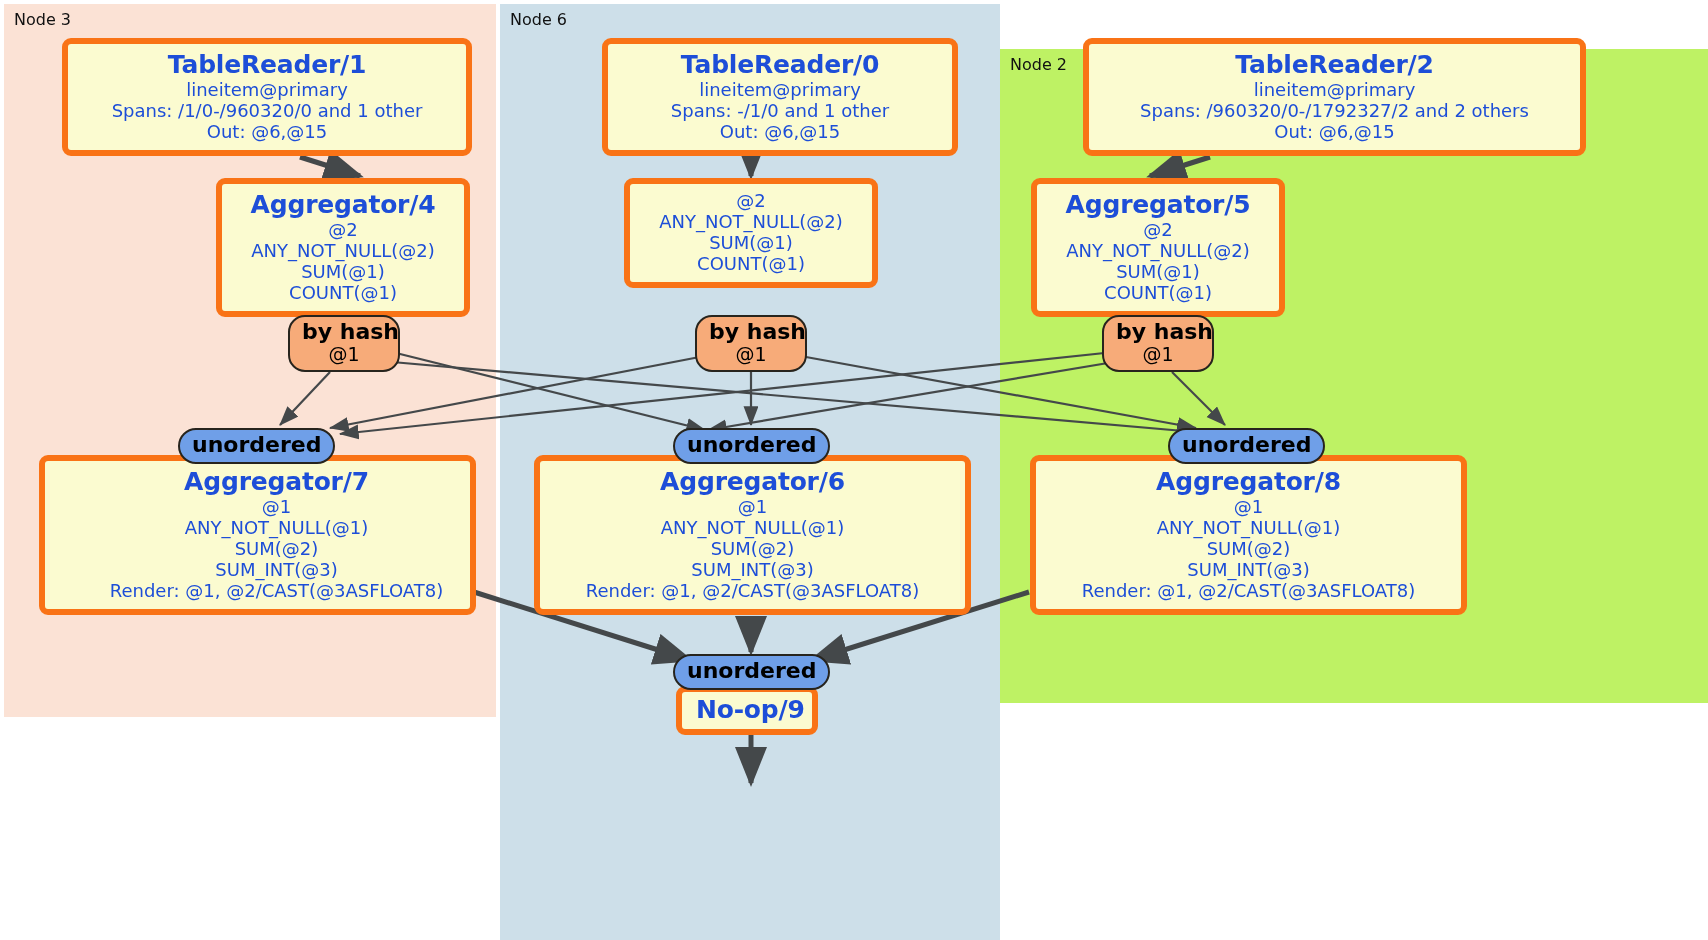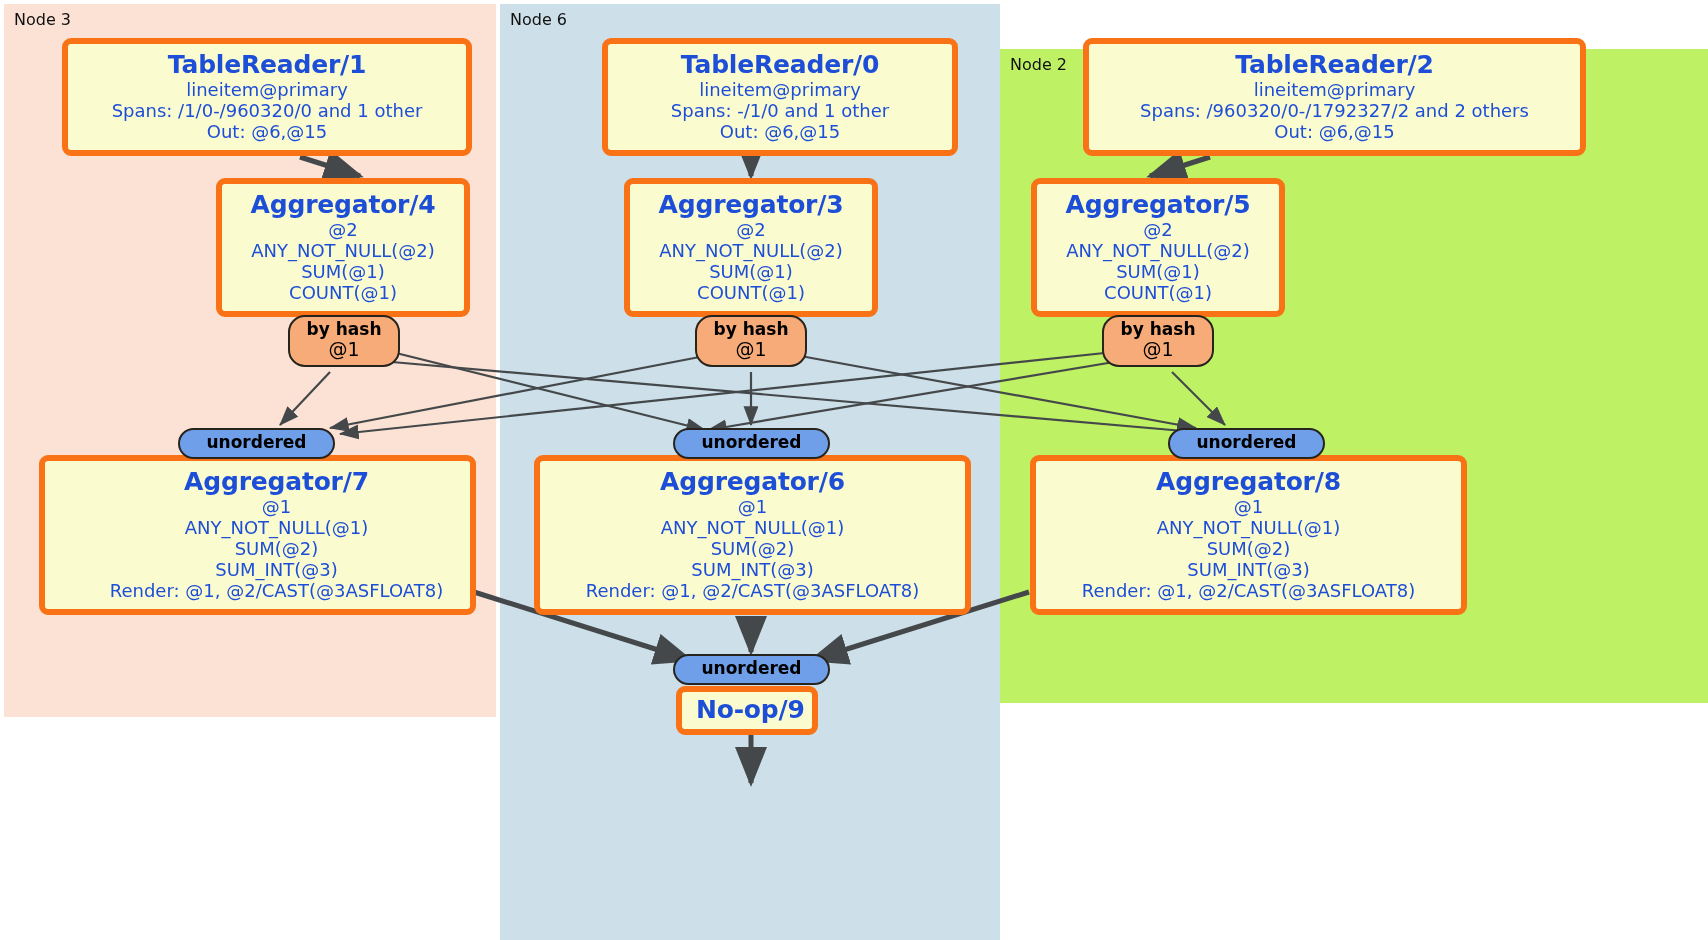--- a/index.html
+++ b/index.html
@@ -81,21 +81,21 @@
   }
   .pill.hash {
     background: #f7ab79;
     border-radius: 17px;
   }
   .pill.unordered {
     background: #6f9fe8;
   }
   .pill .pt {
     font-weight: bold;
-    font-size: 17px;
+    font-size: 22px;
   }
   .pill .ps {
     font-size: 19px;
   }
 </style>
 </head>
 <body>
 
 <div id="stage">
 
@@ -176,21 +176,20 @@
 
   <div class="proc" style="left:216px; top:178px; width:254px;">
     <div class="title">Aggregator/4</div>
     <div class="line">@2</div>
     <div class="line">ANY_NOT_NULL(@2)</div>
     <div class="line">SUM(@1)</div>
     <div class="line">COUNT(@1)</div>
   </div>
 
   <div class="proc" style="left:624px; top:178px; width:254px;">
-    <div class="title">Aggregator/3</div>
     <div class="line">@2</div>
     <div class="line">ANY_NOT_NULL(@2)</div>
     <div class="line">SUM(@1)</div>
     <div class="line">COUNT(@1)</div>
   </div>
 
   <div class="proc" style="left:1031px; top:178px; width:254px;">
     <div class="title">Aggregator/5</div>
     <div class="line">@2</div>
     <div class="line">ANY_NOT_NULL(@2)</div>

